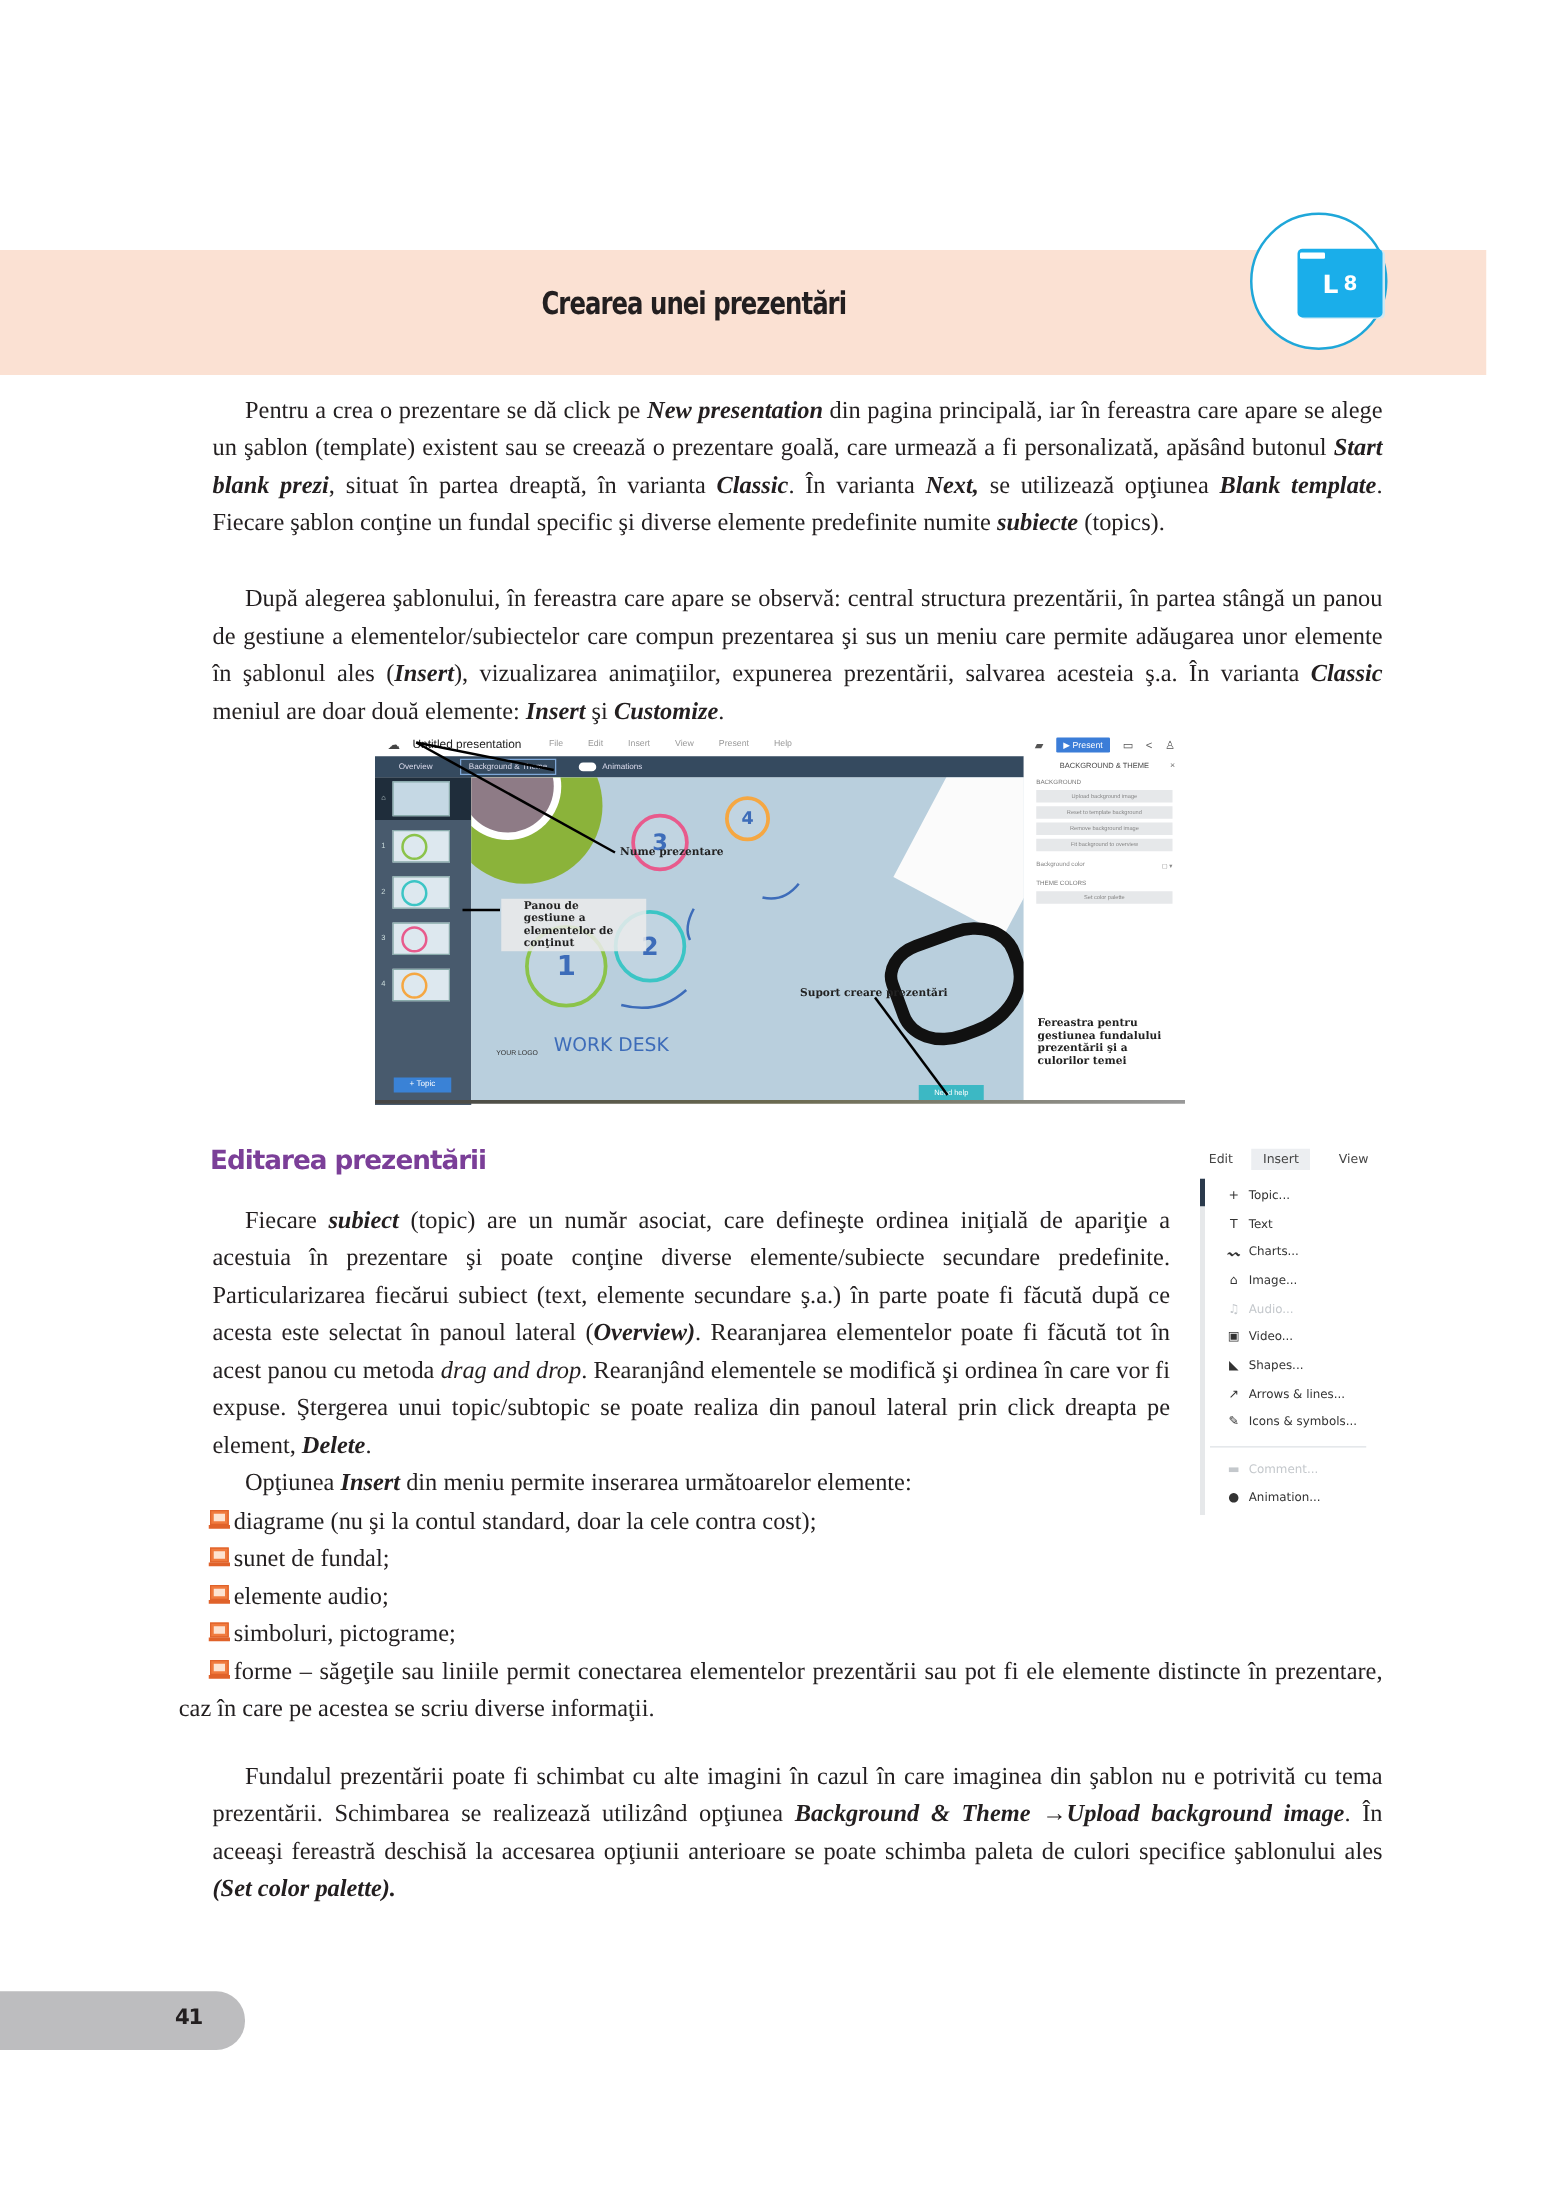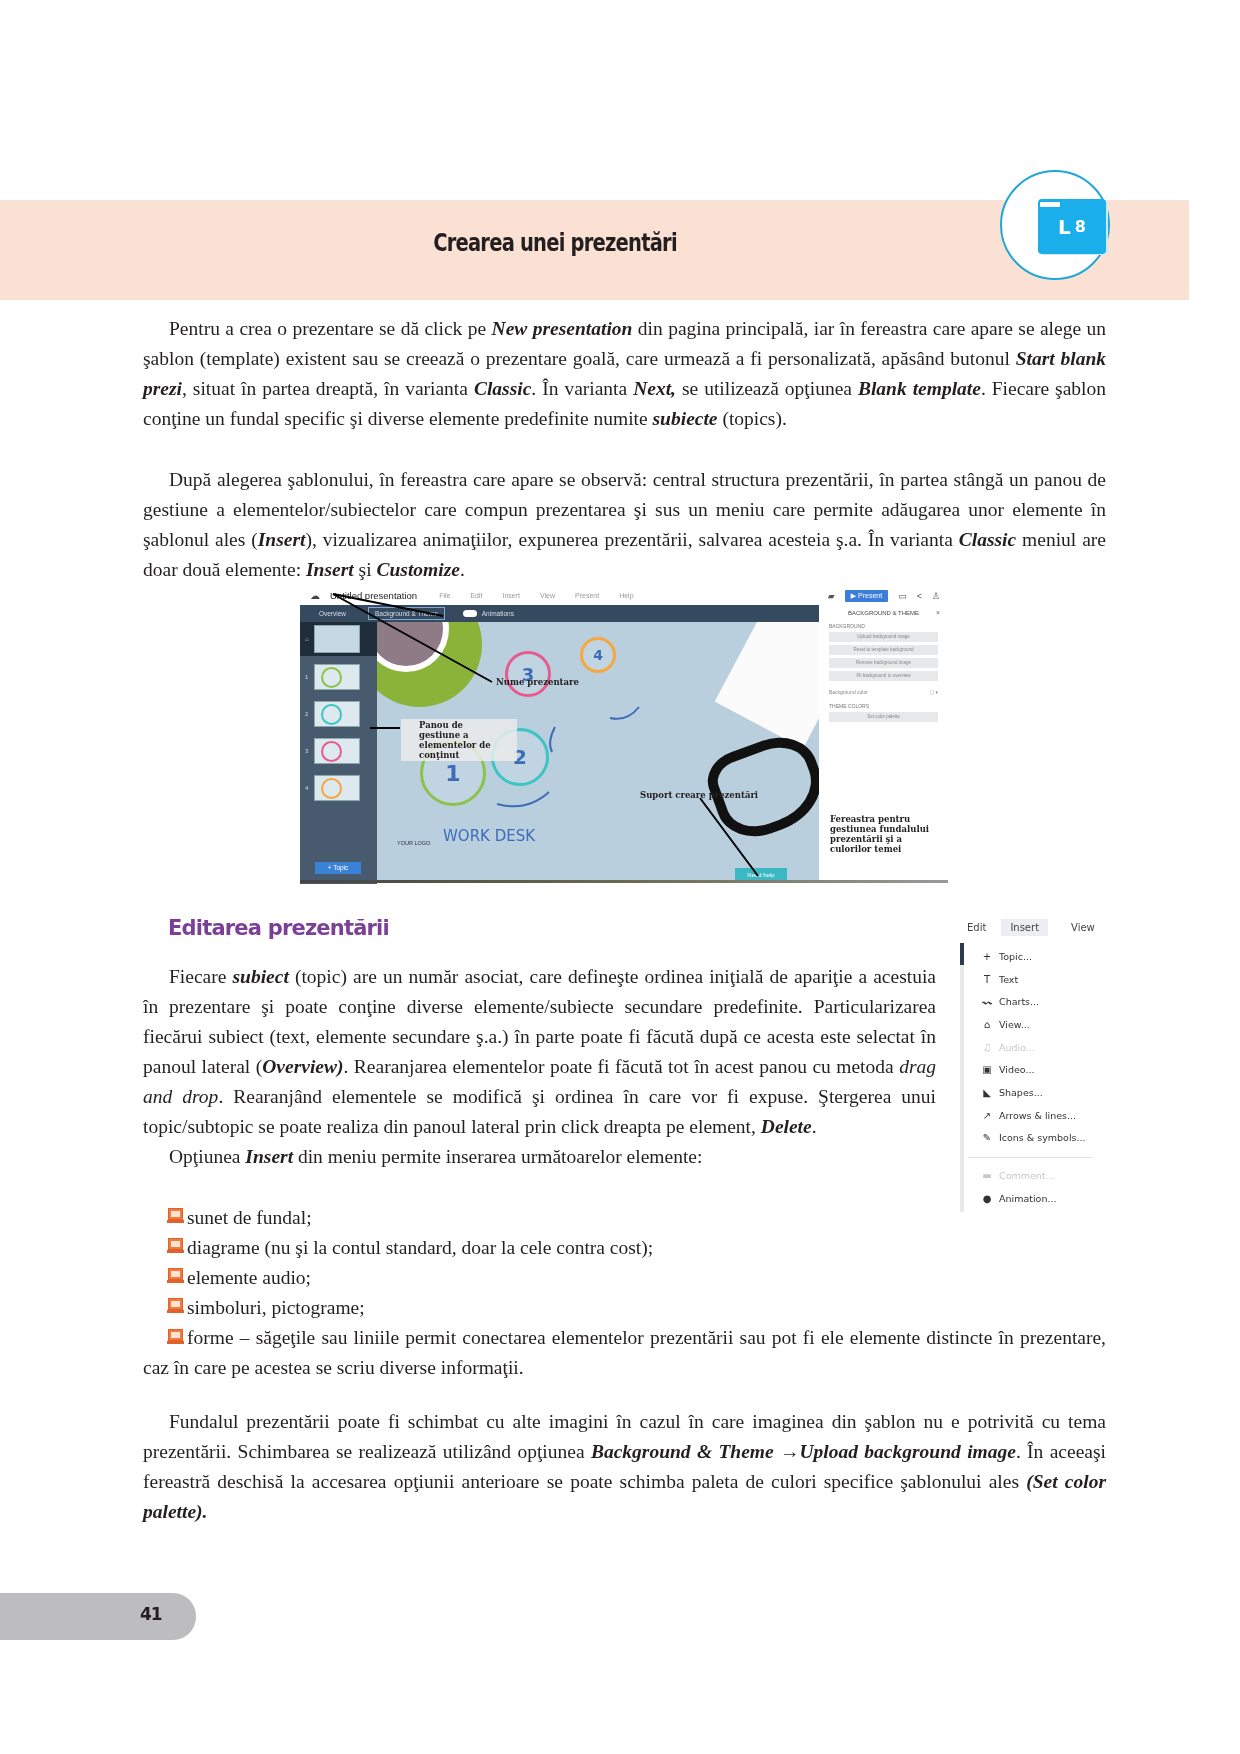--- a/index.html
+++ b/index.html
@@ -14,21 +14,21 @@
     border: 2px solid #1fa7d9; border-radius: 50%; background: #fff; }
   .lesson-folder { position: absolute; left: 36px; top: 27px; width: 68px; height: 55px;
     background: #1aaeea; border-radius: 4px; color: #fff; font-family: "DejaVu Sans", sans-serif;
     font-weight: bold; font-size: 20px; display: flex; align-items: center; justify-content: center; gap: 4px;
     box-shadow: 2px 1px 0 #cde9f5; }
   .lesson-folder .tab { position: absolute; left: 2px; top: 3px; width: 20px; height: 5px; background: #fff; border-radius: 1px; }
   .lesson-folder .num { font-size: 16px; }
 
   .body-text { position: absolute; left: 143px; width: 963px; font-size: 19.5px; line-height: 30px;
     text-align: justify; }
-  .body-text p { text-indent: 26px; }
+  .body-text p { text-indent: 26px; margin-left: 27px; }
   .body-text b i, .bi { font-weight: bold; font-style: italic; }
 
   #p-intro { top: 314px; }
   #p-after { top: 465px; }
 
   
   .shot { position: absolute; left: 300px; top: 586px; width: 648px; height: 298px; background: #fff; overflow: hidden; }
   .shot-topbar { position: absolute; left: 0; top: 0; width: 648px; height: 19px; background: #fff;
     font-family: "Liberation Sans", sans-serif; font-size: 9px; color: #666; display: flex; align-items: center; }
   .shot-topbar .logo { width: 14px; margin-left: 10px; color: #444; font-size: 10px; }
@@ -293,28 +293,28 @@
   <p><span>Fiecare </span><b class="bi" style="font-style: italic;">subiect</b><span> (topic) are un număr asociat, care defineşte ordinea iniţială de apariţie a acestuia în prezentare şi poate conţine diverse elemente/subiecte secundare predefinite. Particularizarea fiecărui subiect (text, elemente secundare ş.a.) în parte poate fi făcută după ce acesta este selectat în panoul lateral (</span><b class="bi" style="font-style: italic;">Overview)</b><span>. Rearanjarea elementelor poate fi făcută tot în acest panou cu metoda </span><i>drag and drop</i><span>. Rearanjând elementele se modifică şi ordinea în care vor fi expuse. Ştergerea unui topic/subtopic se poate realiza din panoul lateral prin click dreapta pe element, </span><b class="bi" style="font-style: italic;">Delete</b><span>.</span></p>
   <p><span>Opţiunea </span><b class="bi" style="font-style: italic;">Insert</b><span> din meniu permite inserarea următoarelor elemente:</span></p>
 </div>
 
 <div class="bullets" id="bullets">
     <div class="bullet">
       <span class="bicon">
         <span class="scr"></span>
         <span class="base"></span>
       </span>
-      <span>sunet de fundal;</span>
+      <span>diagrame (nu şi la contul standard, doar la cele contra cost);</span>
     </div>
     <div class="bullet">
       <span class="bicon">
         <span class="scr"></span>
         <span class="base"></span>
       </span>
-      <span>diagrame (nu şi la contul standard, doar la cele contra cost);</span>
+      <span>sunet de fundal;</span>
     </div>
     <div class="bullet">
       <span class="bicon">
         <span class="scr"></span>
         <span class="base"></span>
       </span>
       <span>elemente audio;</span>
     </div>
     <div class="bullet">
       <span class="bicon">
@@ -345,21 +345,21 @@
       <div class="im-item">
         <span class="ico">T</span>
         <span>Text</span>
       </div>
       <div class="im-item">
         <span class="ico">〰</span>
         <span>Charts...</span>
       </div>
       <div class="im-item">
         <span class="ico">⌂</span>
-        <span>View...</span>
+        <span>Image...</span>
       </div>
       <div class="im-item disabled">
         <span class="ico">♫</span>
         <span>Audio...</span>
       </div>
       <div class="im-item">
         <span class="ico">▣</span>
         <span>Video...</span>
       </div>
       <div class="im-item">

